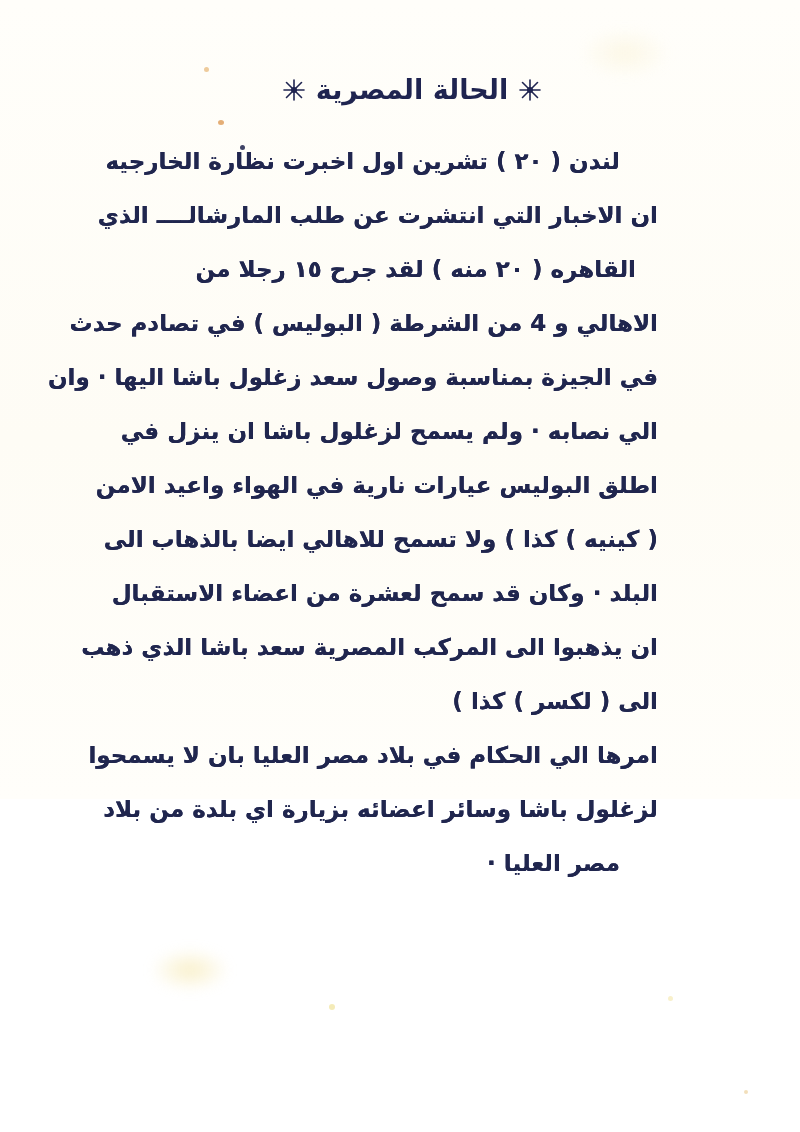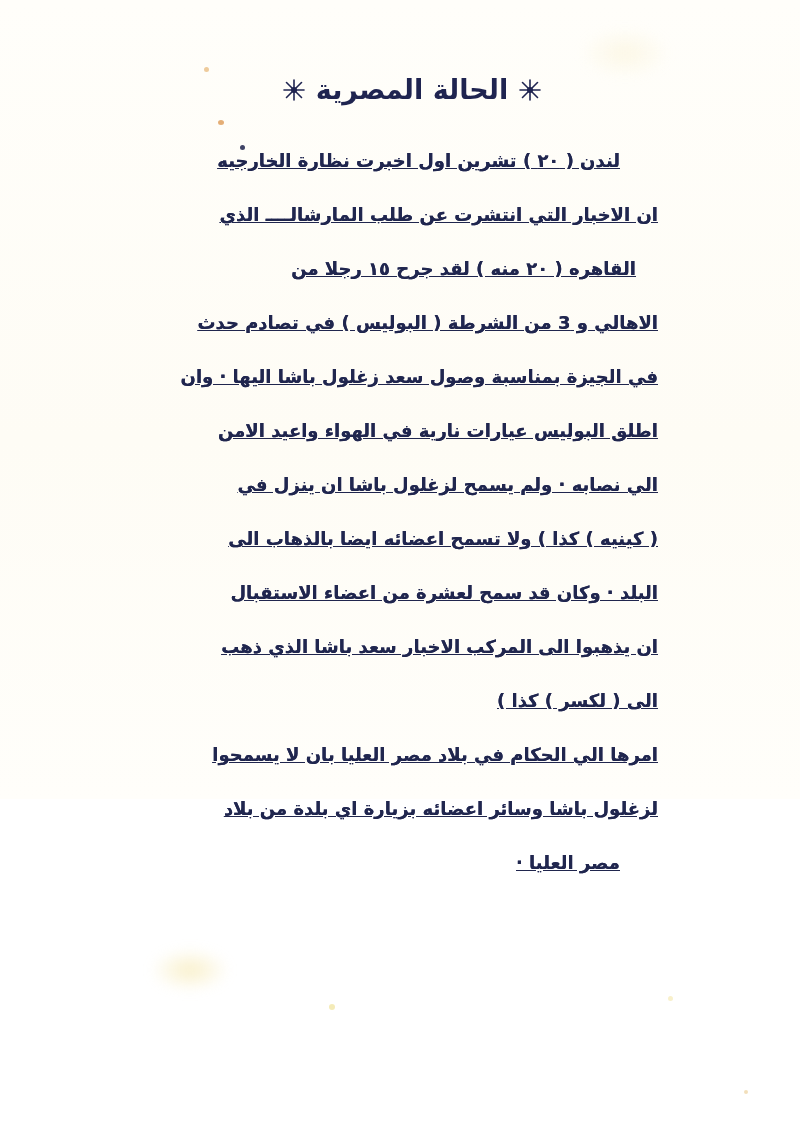--- a/index.html
+++ b/index.html
@@ -36,27 +36,26 @@
   .body-block{
     position:absolute;
     top:136px;
     left:140px;
     right:142px;
     direction:rtl;
   }
   .line{
     height:54px;
     line-height:50px;
-    font-size:18px;
+    font-size:23px;
     font-weight:bold;
     color:#20264e;
     text-align:right;
     white-space:nowrap;
     text-shadow:0 0 0.4px #2a3060;
-    text-decoration:underline;
   }
   .indent-lg{padding-right:38px;}
   .indent-sm{padding-right:22px;}
   
   .speck{position:absolute;border-radius:50%;pointer-events:none;}
   .speck-a{left:204px;top:67px;width:5px;height:5px;background:#e8b97c;opacity:.75;}
   .speck-b{left:218px;top:120px;width:6px;height:5px;background:#dd9a55;opacity:.8;}
   .speck-c{left:240px;top:145px;width:5px;height:5px;background:#2a2f55;opacity:.9;}
   .speck-d{left:329px;top:1004px;width:6px;height:6px;background:#f0e29a;opacity:.7;}
   .speck-e{left:668px;top:996px;width:5px;height:5px;background:#f3e6a8;opacity:.6;}
@@ -102,26 +101,26 @@
         </g>
         <circle cx="12" cy="12" r="3" fill="#1f2450"></circle>
       </svg>
     </span>
   </div>
 
   <div class="body-block">
     <div class="line indent-lg">لندن ( ٢٠ ) تشرين اول اخبرت نظارة الخارجيه</div>
     <div class="line">ان الاخبار التي انتشرت عن طلب المارشالــــ الذي</div>
     <div class="line indent-sm">القاهره ( ٢٠ منه ) لقد جرح ١٥ رجلا من</div>
-    <div class="line">الاهالي و 3 من الشرطة ( البوليس ) في تصادم حدث</div>
+    <div class="line">الاهالي و 4 من الشرطة ( البوليس ) في تصادم حدث</div>
     <div class="line">في الجيزة بمناسبة وصول سعد زغلول باشا اليها · وان</div>
+    <div class="line">الي نصابه · ولم يسمح لزغلول باشا ان ينزل في</div>
     <div class="line">اطلق البوليس عيارات نارية في الهواء واعيد الامن</div>
-    <div class="line">الي نصابه · ولم يسمح لزغلول باشا ان ينزل في</div>
-    <div class="line">( كينيه ) كذا ) ولا تسمح اعضائه ايضا بالذهاب الى</div>
+    <div class="line">( كينيه ) كذا ) ولا تسمح للاهالي ايضا بالذهاب الى</div>
     <div class="line">البلد · وكان قد سمح لعشرة من اعضاء الاستقبال</div>
-    <div class="line">ان يذهبوا الى المركب الاخبار سعد باشا الذي ذهب</div>
+    <div class="line">ان يذهبوا الى المركب المصرية سعد باشا الذي ذهب</div>
     <div class="line">الى ( لكسر ) كذا )</div>
     <div class="line">امرها الي الحكام في بلاد مصر العليا بان لا يسمحوا</div>
     <div class="line">لزغلول باشا وسائر اعضائه بزيارة اي بلدة من بلاد</div>
     <div class="line indent-lg">مصر العليا ·</div>
   </div>
 
 </div>
 
 </body></html>

